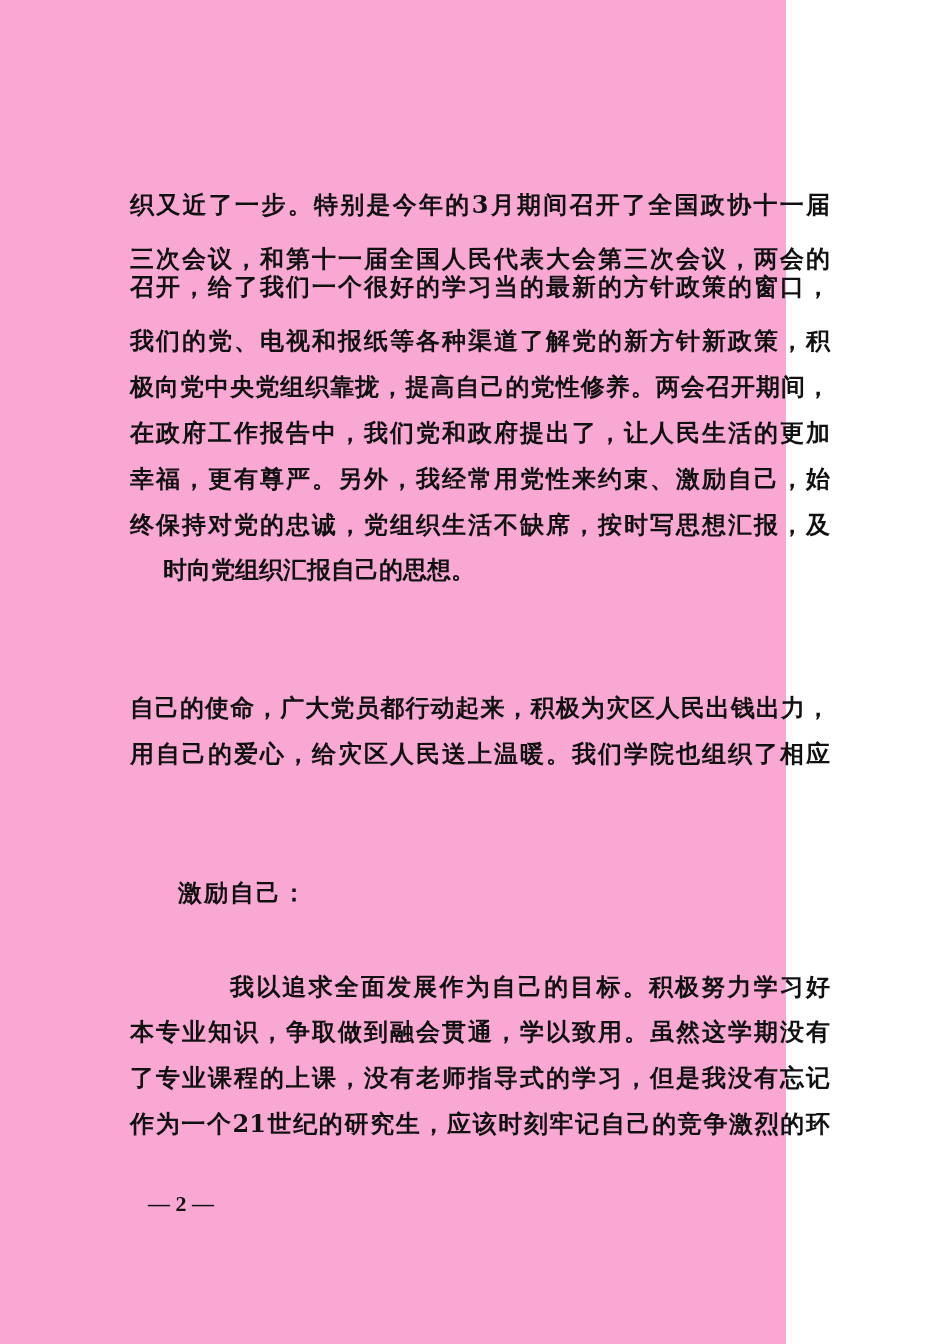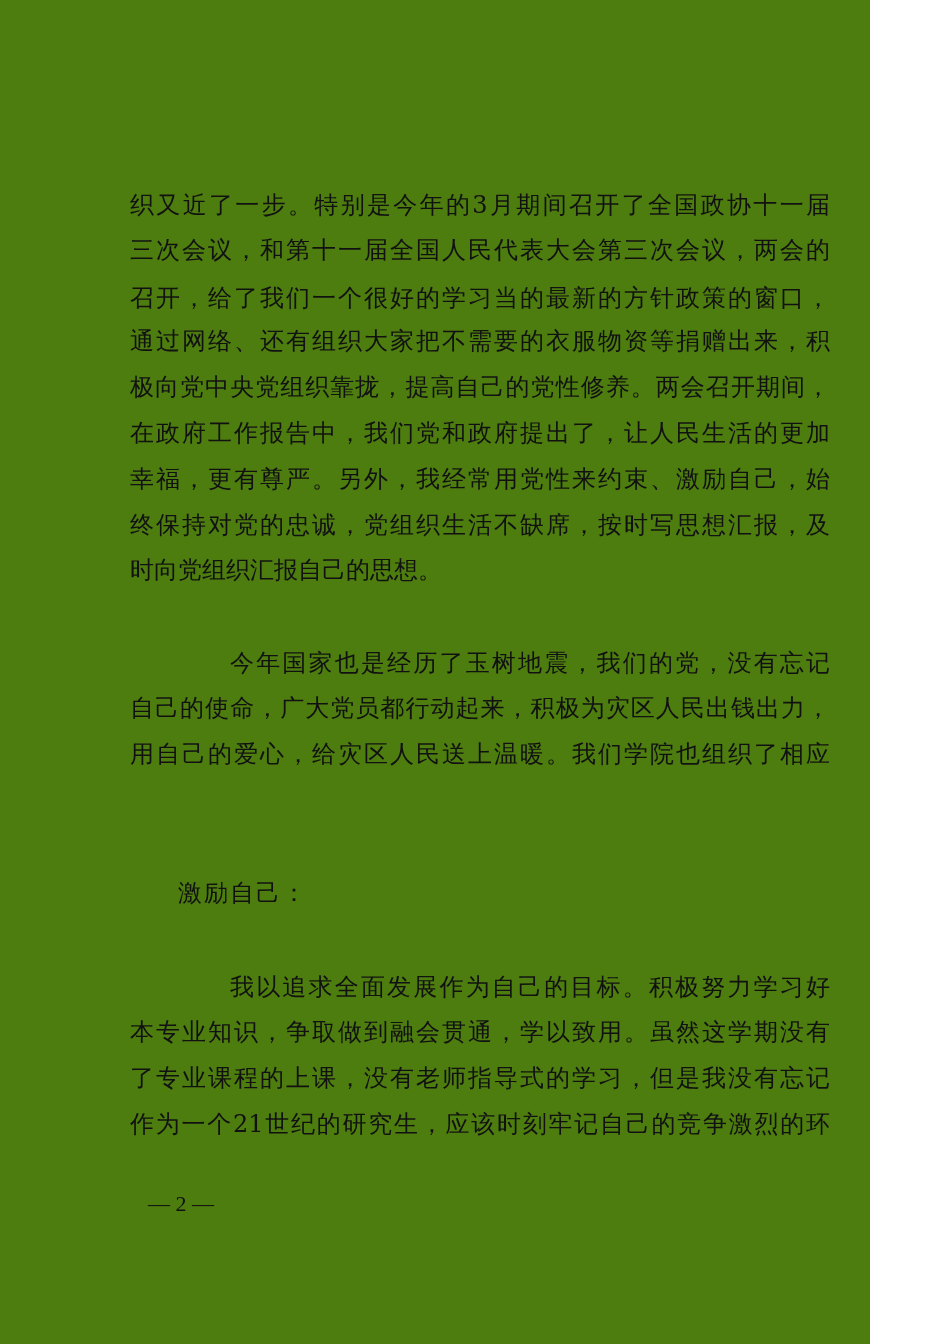--- a/index.html
+++ b/index.html
@@ -1,43 +1,42 @@
 <!DOCTYPE html>
 <html><head>
 <meta charset="utf-8">
 <style>
   html, body { margin: 0; padding: 0; background: #ffffff; }
   body { width: 950px; height: 1344px; position: relative; overflow: hidden;
          font-family: "DejaVu Serif", "Liberation Serif", serif; color: #111; }
-  .page { position: absolute; left: 0; top: 0; width: 870px; height: 1344px; background:#4d7c0f; }
+  .page { position: absolute; left: 0; top: 0; width: 786px; height: 1344px; background:#f9a8d4;font-weight:bold; }
   .line { position: absolute; left: 130px; width: 700px; height: 46px; line-height: 46px;
           font-size: 24px; white-space: nowrap; text-align: justify; text-align-last: justify;
           letter-spacing: 0px; }
-  .line.last { text-align-last: left; }
+  .line.last { text-align-last: left; margin-left: 33px; }
   .line.indent { left: 130px; padding-left: 100px; width: 600px; }
   .line.heading { left: 178px; width: 300px; text-align-last: left; letter-spacing: 2px; }
   .footer { position: absolute; left: 148px; top: 1191px; font-size: 22px;
             font-family: "Liberation Serif", "DejaVu Serif", serif; color:#111; }
 </style>
 </head>
 <body>
 
 <div class="page">
 
   <div class="line" style="top:182px">织又近了一步。特别是今年的3月期间召开了全国政协十一届</div>
-  <div class="line" style="top:227px">三次会议，和第十一届全国人民代表大会第三次会议，两会的</div>
-  <div class="line" style="top:275px">召开，给了我们一个很好的学习当的最新的方针政策的窗口，</div>
-  <div class="line" style="top:318px">通过网络、还有组织大家把不需要的衣服物资等捐赠出来，积</div>
+  <div class="line" style="top:236px">三次会议，和第十一届全国人民代表大会第三次会议，两会的</div>
+  <div class="line" style="top:264px">召开，给了我们一个很好的学习当的最新的方针政策的窗口，</div>
+  <div class="line" style="top:318px">我们的党、电视和报纸等各种渠道了解党的新方针新政策，积</div>
   <div class="line" style="top:364px">极向党中央党组织靠拢，提高自己的党性修养。两会召开期间，</div>
   <div class="line" style="top:456px">幸福，更有尊严。另外，我经常用党性来约束、激励自己，始</div>
   <div class="line" style="top:410px">在政府工作报告中，我们党和政府提出了，让人民生活的更加</div>
   <div class="line" style="top:502px">终保持对党的忠诚，党组织生活不缺席，按时写思想汇报，及</div>
   <div class="line last" style="top:547px">时向党组织汇报自己的思想。</div>
 
-  <div class="line indent" style="top:640px">今年国家也是经历了玉树地震，我们的党，没有忘记</div>
   <div class="line" style="top:685px">自己的使命，广大党员都行动起来，积极为灾区人民出钱出力，</div>
   <div class="line" style="top:731px">用自己的爱心，给灾区人民送上温暖。我们学院也组织了相应</div>
 
   <div class="line heading" style="top:870px">激励自己：</div>
 
   <div class="line" style="top:1009px">本专业知识，争取做到融会贯通，学以致用。虽然这学期没有</div>
   <div class="line indent" style="top:964px">我以追求全面发展作为自己的目标。积极努力学习好</div>
   <div class="line" style="top:1055px">了专业课程的上课，没有老师指导式的学习，但是我没有忘记</div>
   <div class="line" style="top:1101px">作为一个21世纪的研究生，应该时刻牢记自己的竞争激烈的环</div>
 

